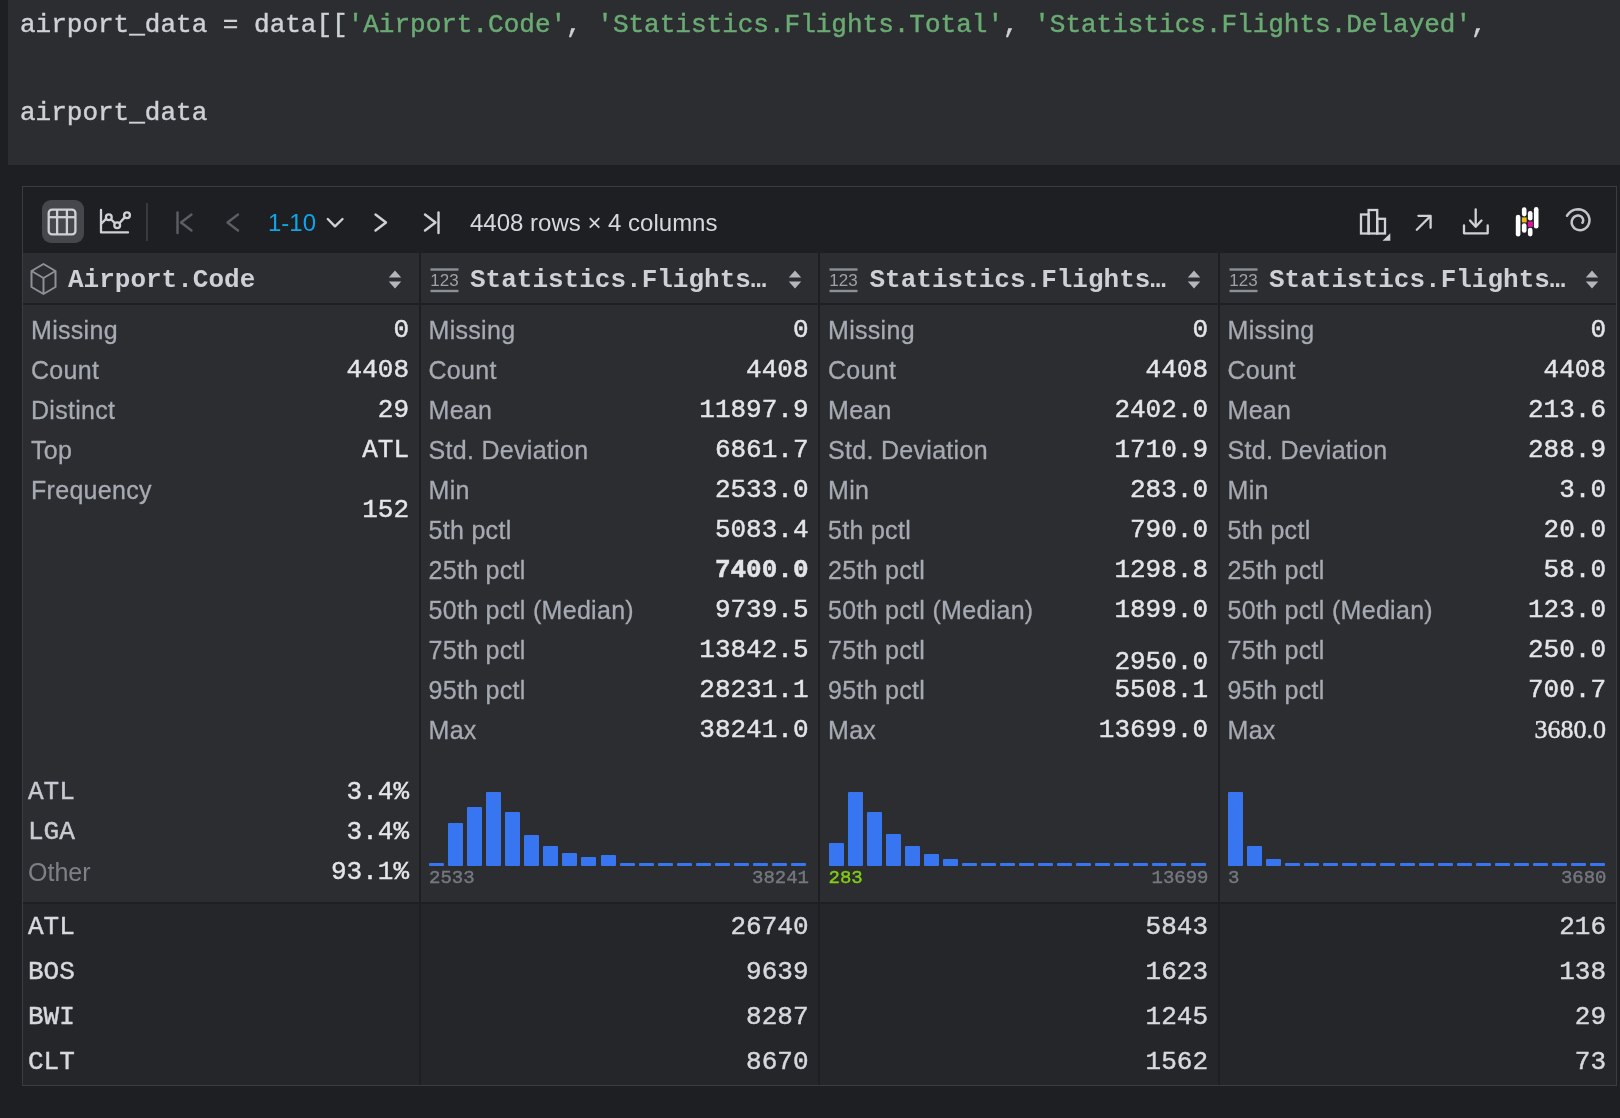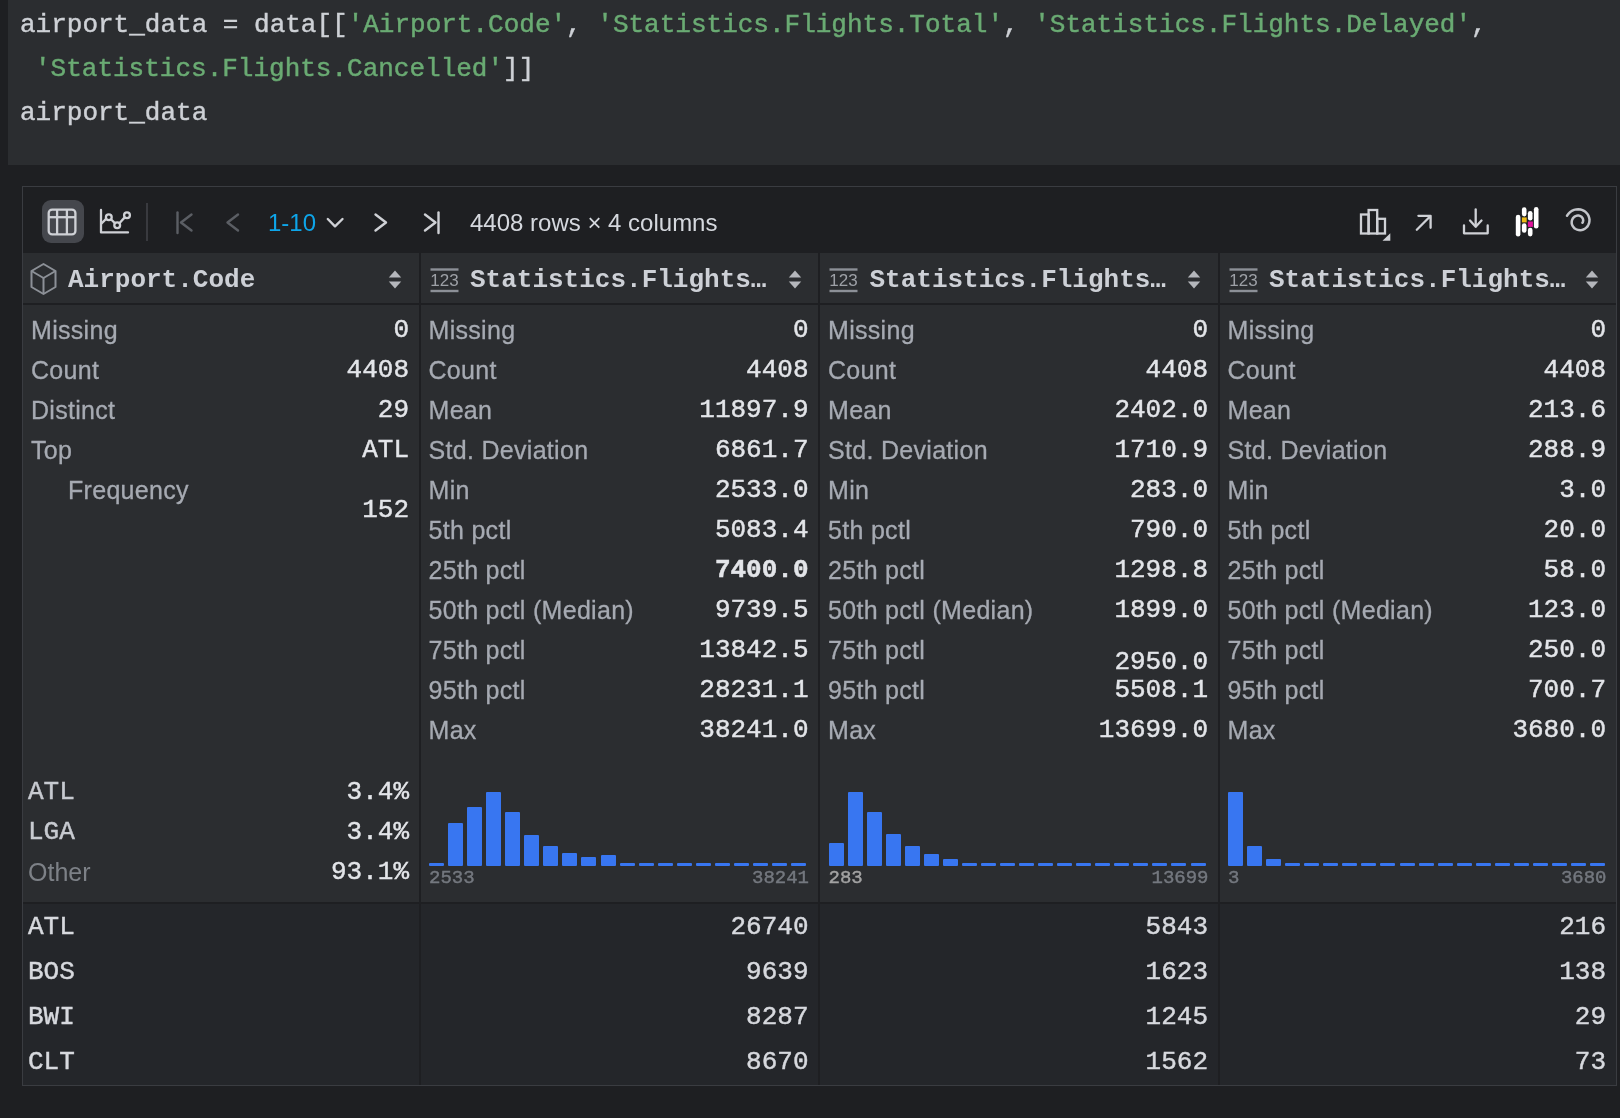--- a/index.html
+++ b/index.html
@@ -6,21 +6,20 @@
        font-family:"Liberation Sans",sans-serif;}
   .abs{position:absolute;}
   .mono{font-family:"Liberation Mono",monospace;-webkit-text-stroke:0.45px currentColor;}
   .lab{font-size:25px;color:#a6aab2;line-height:40px;white-space:pre;letter-spacing:0.3px;-webkit-text-stroke:0.3px currentColor;}
   .val{font-family:"Liberation Mono",monospace;font-size:26px;color:#e3e5e9;line-height:40px;white-space:pre;-webkit-text-stroke:0.45px currentColor;}
 </style></head><body>
 <div id="app">
 
 <div class="abs" style="left:8px;top:0;width:1612px;height:165px;background:#2b2d30;"></div>
 <div class="abs mono" style="left:20px;top:7px;font-size:26px;line-height:36px;white-space:pre;"><span style="color:#ced1d6">airport_data = data[[</span><span style="color:#6aab73">'Airport.Code'</span><span style="color:#ced1d6">, </span><span style="color:#6aab73">'Statistics.Flights.Total'</span><span style="color:#ced1d6">, </span><span style="color:#6aab73">'Statistics.Flights.Delayed'</span><span style="color:#ced1d6">,</span></div>
-<div class="abs mono" style="left:35px;top:51px;font-size:26px;line-height:36px;white-space:pre;"><span style="color:#6aab73">'Statistics.Flights.Cancelled'</span><span style="color:#ced1d6">]]</span></div>
 <div class="abs mono" style="left:20px;top:95px;font-size:26px;line-height:36px;white-space:pre;"><span style="color:#ced1d6">airport_data</span></div>
 <div class="abs" style="left:22px;top:186px;width:1595px;height:900px;border:1px solid #3a3c41;box-sizing:border-box;background:#1e1f22;"></div>
 <div class="abs" style="left:23px;top:253px;width:1593px;height:649px;background:#2b2d30;"></div>
 <div class="abs" style="left:23px;top:904px;width:1593px;height:181px;background:#24262a;"></div>
 <div class="abs" style="left:23px;top:303px;width:1593px;height:2px;background:#1e1f22;"></div>
 <div class="abs" style="left:23px;top:902px;width:1593px;height:2px;background:#1e1f22;"></div>
 <div class="abs" style="left:418.5px;top:253px;width:2px;height:832px;background:#1e1f22;"></div>
 <div class="abs" style="left:818px;top:253px;width:2px;height:832px;background:#1e1f22;"></div>
 <div class="abs" style="left:1217.5px;top:253px;width:2px;height:832px;background:#1e1f22;"></div>
 <div class="abs" style="left:42px;top:200px;width:42px;height:43px;border-radius:9px;background:#45474d;"></div>
@@ -117,21 +116,21 @@
 <path d="M7,18.5 L0.8,11.4 H13.2 Z" fill="#b4b6bb"></path>
 </svg>
 <div class="abs lab" style="left:31px;top:310px;">Missing</div>
 <div class="abs val" style="right:1211.0px;top:310px;">0</div>
 <div class="abs lab" style="left:31px;top:350px;">Count</div>
 <div class="abs val" style="right:1211.0px;top:350px;">4408</div>
 <div class="abs lab" style="left:31px;top:390px;">Distinct</div>
 <div class="abs val" style="right:1211.0px;top:390px;">29</div>
 <div class="abs lab" style="left:31px;top:430px;">Top</div>
 <div class="abs val" style="right:1211.0px;top:430px;">ATL</div>
-<div class="abs lab" style="left:31px;top:470px;margin-left:37px;">Frequency</div>
+<div class="abs lab" style="left:31px;top:470px;">Frequency</div>
 <div class="abs val" style="right:1211.0px;top:470px;margin-top:20px;">152</div>
 <div class="abs lab" style="left:428.5px;top:310px;">Missing</div>
 <div class="abs val" style="right:811.5px;top:310px;">0</div>
 <div class="abs lab" style="left:428.5px;top:350px;">Count</div>
 <div class="abs val" style="right:811.5px;top:350px;">4408</div>
 <div class="abs lab" style="left:428.5px;top:390px;">Mean</div>
 <div class="abs val" style="right:811.5px;top:390px;">11897.9</div>
 <div class="abs lab" style="left:428.5px;top:430px;">Std. Deviation</div>
 <div class="abs val" style="right:811.5px;top:430px;">6861.7</div>
 <div class="abs lab" style="left:428.5px;top:470px;">Min</div>
@@ -184,21 +183,21 @@
 <div class="abs val" style="right:14.0px;top:510px;">20.0</div>
 <div class="abs lab" style="left:1227.5px;top:550px;">25th pctl</div>
 <div class="abs val" style="right:14.0px;top:550px;">58.0</div>
 <div class="abs lab" style="left:1227.5px;top:590px;">50th pctl (Median)</div>
 <div class="abs val" style="right:14.0px;top:590px;">123.0</div>
 <div class="abs lab" style="left:1227.5px;top:630px;">75th pctl</div>
 <div class="abs val" style="right:14.0px;top:630px;">250.0</div>
 <div class="abs lab" style="left:1227.5px;top:670px;">95th pctl</div>
 <div class="abs val" style="right:14.0px;top:670px;">700.7</div>
 <div class="abs lab" style="left:1227.5px;top:710px;">Max</div>
-<div class="abs val" style="right:14.0px;top:710px;">3680.0</div>
+<div class="abs val" style="right:14.0px;top:710px;font-family:Liberation Serif, serif;">3680.0</div>
 <div class="abs mono" style="left:28px;top:772px;font-size:26px;line-height:40px;color:#c7cad0;">ATL</div>
 <div class="abs val" style="right:1211px;top:772px;">3.4%</div>
 <div class="abs mono" style="left:28px;top:812px;font-size:26px;line-height:40px;color:#c7cad0;">LGA</div>
 <div class="abs val" style="right:1211px;top:812px;">3.4%</div>
 <div class="abs " style="left:28px;top:852px;font-size:25px;line-height:40px;color:#7d8187;">Other</div>
 <div class="abs val" style="right:1211px;top:852px;">93.1%</div>
 <div class="abs" style="left:429.0px;top:863.0px;width:15px;height:3px;background:#3876f1;border-radius:1px;"></div>
 <div class="abs" style="left:448.1px;top:823.0px;width:15px;height:43px;background:#3876f1;border-radius:1px;"></div>
 <div class="abs" style="left:467.1px;top:807.0px;width:15px;height:59px;background:#3876f1;border-radius:1px;"></div>
 <div class="abs" style="left:486.1px;top:792.0px;width:15px;height:74px;background:#3876f1;border-radius:1px;"></div>
@@ -233,21 +232,21 @@
 <div class="abs" style="left:1019.0px;top:862.5px;width:15px;height:3.5px;background:#3876f1;border-radius:1px;"></div>
 <div class="abs" style="left:1038.0px;top:862.5px;width:15px;height:3.5px;background:#3876f1;border-radius:1px;"></div>
 <div class="abs" style="left:1057.1px;top:862.5px;width:15px;height:3.5px;background:#3876f1;border-radius:1px;"></div>
 <div class="abs" style="left:1076.2px;top:862.5px;width:15px;height:3.5px;background:#3876f1;border-radius:1px;"></div>
 <div class="abs" style="left:1095.2px;top:862.5px;width:15px;height:3.5px;background:#3876f1;border-radius:1px;"></div>
 <div class="abs" style="left:1114.2px;top:862.5px;width:15px;height:3.5px;background:#3876f1;border-radius:1px;"></div>
 <div class="abs" style="left:1133.3px;top:862.5px;width:15px;height:3.5px;background:#3876f1;border-radius:1px;"></div>
 <div class="abs" style="left:1152.3px;top:862.5px;width:15px;height:3.5px;background:#3876f1;border-radius:1px;"></div>
 <div class="abs" style="left:1171.4px;top:862.5px;width:15px;height:3.5px;background:#3876f1;border-radius:1px;"></div>
 <div class="abs" style="left:1190.5px;top:862.5px;width:15px;height:3.5px;background:#3876f1;border-radius:1px;"></div>
-<div class="abs mono" style="left:828.5px;top:868px;font-size:19px;line-height:20px;color:#a3a3a3;">283</div>
+<div class="abs mono" style="left:828.5px;top:868px;font-size:19px;line-height:20px;color:#84cc16;">283</div>
 <div class="abs mono" style="right:411.5px;top:868px;font-size:19px;line-height:20px;color:#74787f;">13699</div>
 <div class="abs" style="left:1228.0px;top:792.0px;width:15px;height:74px;background:#3876f1;border-radius:1px;"></div>
 <div class="abs" style="left:1247.0px;top:846.0px;width:15px;height:20px;background:#3876f1;border-radius:1px;"></div>
 <div class="abs" style="left:1266.1px;top:859.0px;width:15px;height:7px;background:#3876f1;border-radius:1px;"></div>
 <div class="abs" style="left:1285.2px;top:862.5px;width:15px;height:3.5px;background:#3876f1;border-radius:1px;"></div>
 <div class="abs" style="left:1304.2px;top:862.5px;width:15px;height:3.5px;background:#3876f1;border-radius:1px;"></div>
 <div class="abs" style="left:1323.2px;top:862.5px;width:15px;height:3.5px;background:#3876f1;border-radius:1px;"></div>
 <div class="abs" style="left:1342.3px;top:862.5px;width:15px;height:3.5px;background:#3876f1;border-radius:1px;"></div>
 <div class="abs" style="left:1361.3px;top:862.5px;width:15px;height:3.5px;background:#3876f1;border-radius:1px;"></div>
 <div class="abs" style="left:1380.4px;top:862.5px;width:15px;height:3.5px;background:#3876f1;border-radius:1px;"></div>

